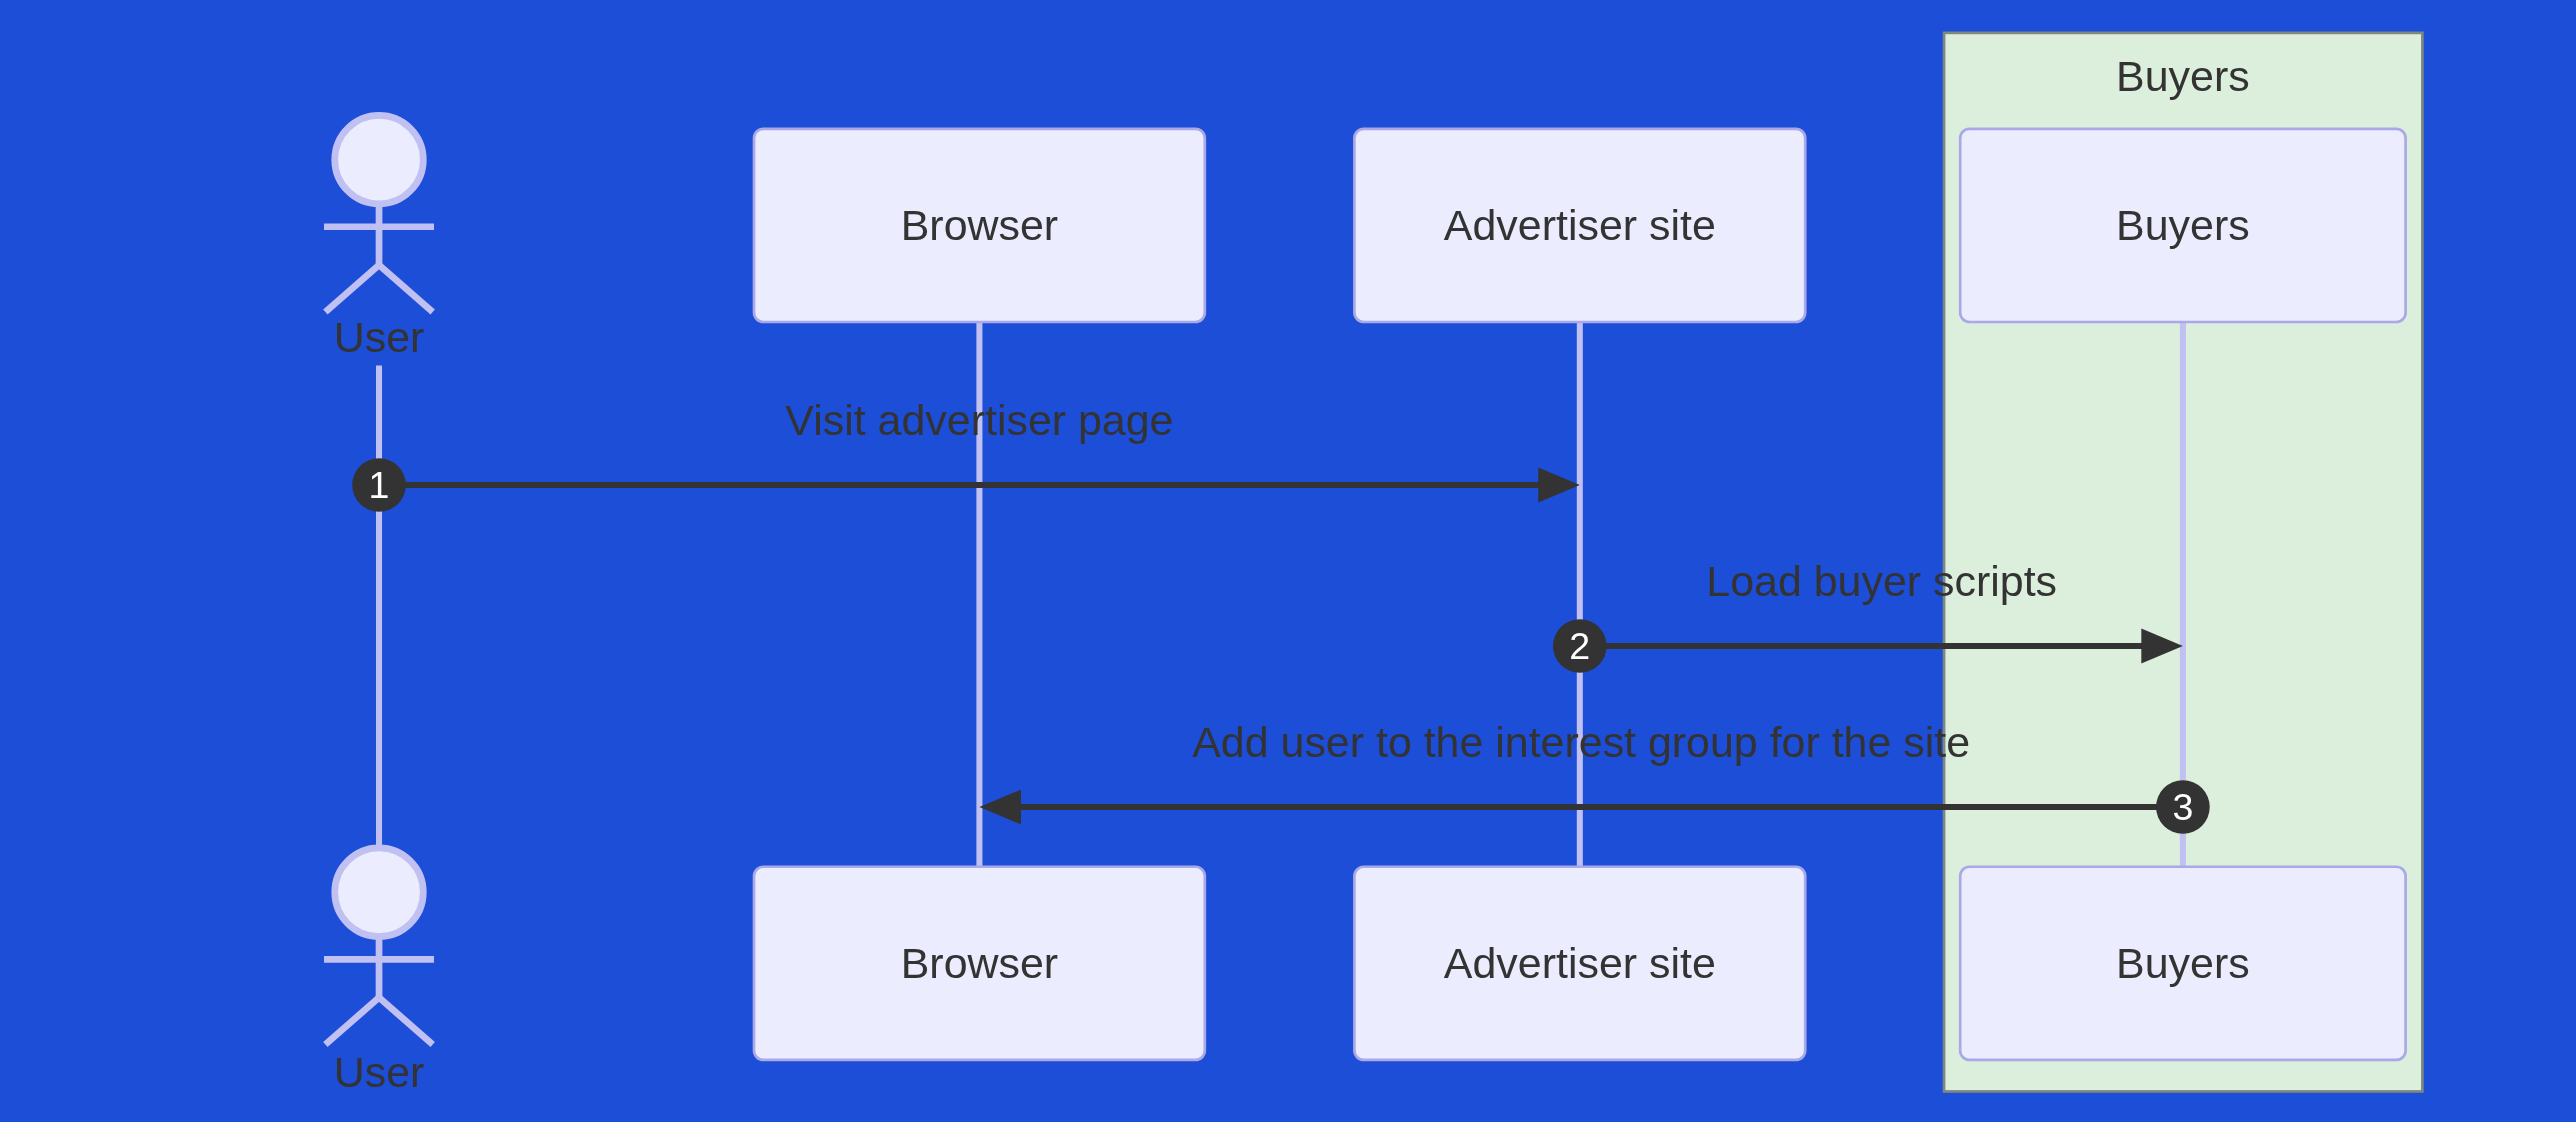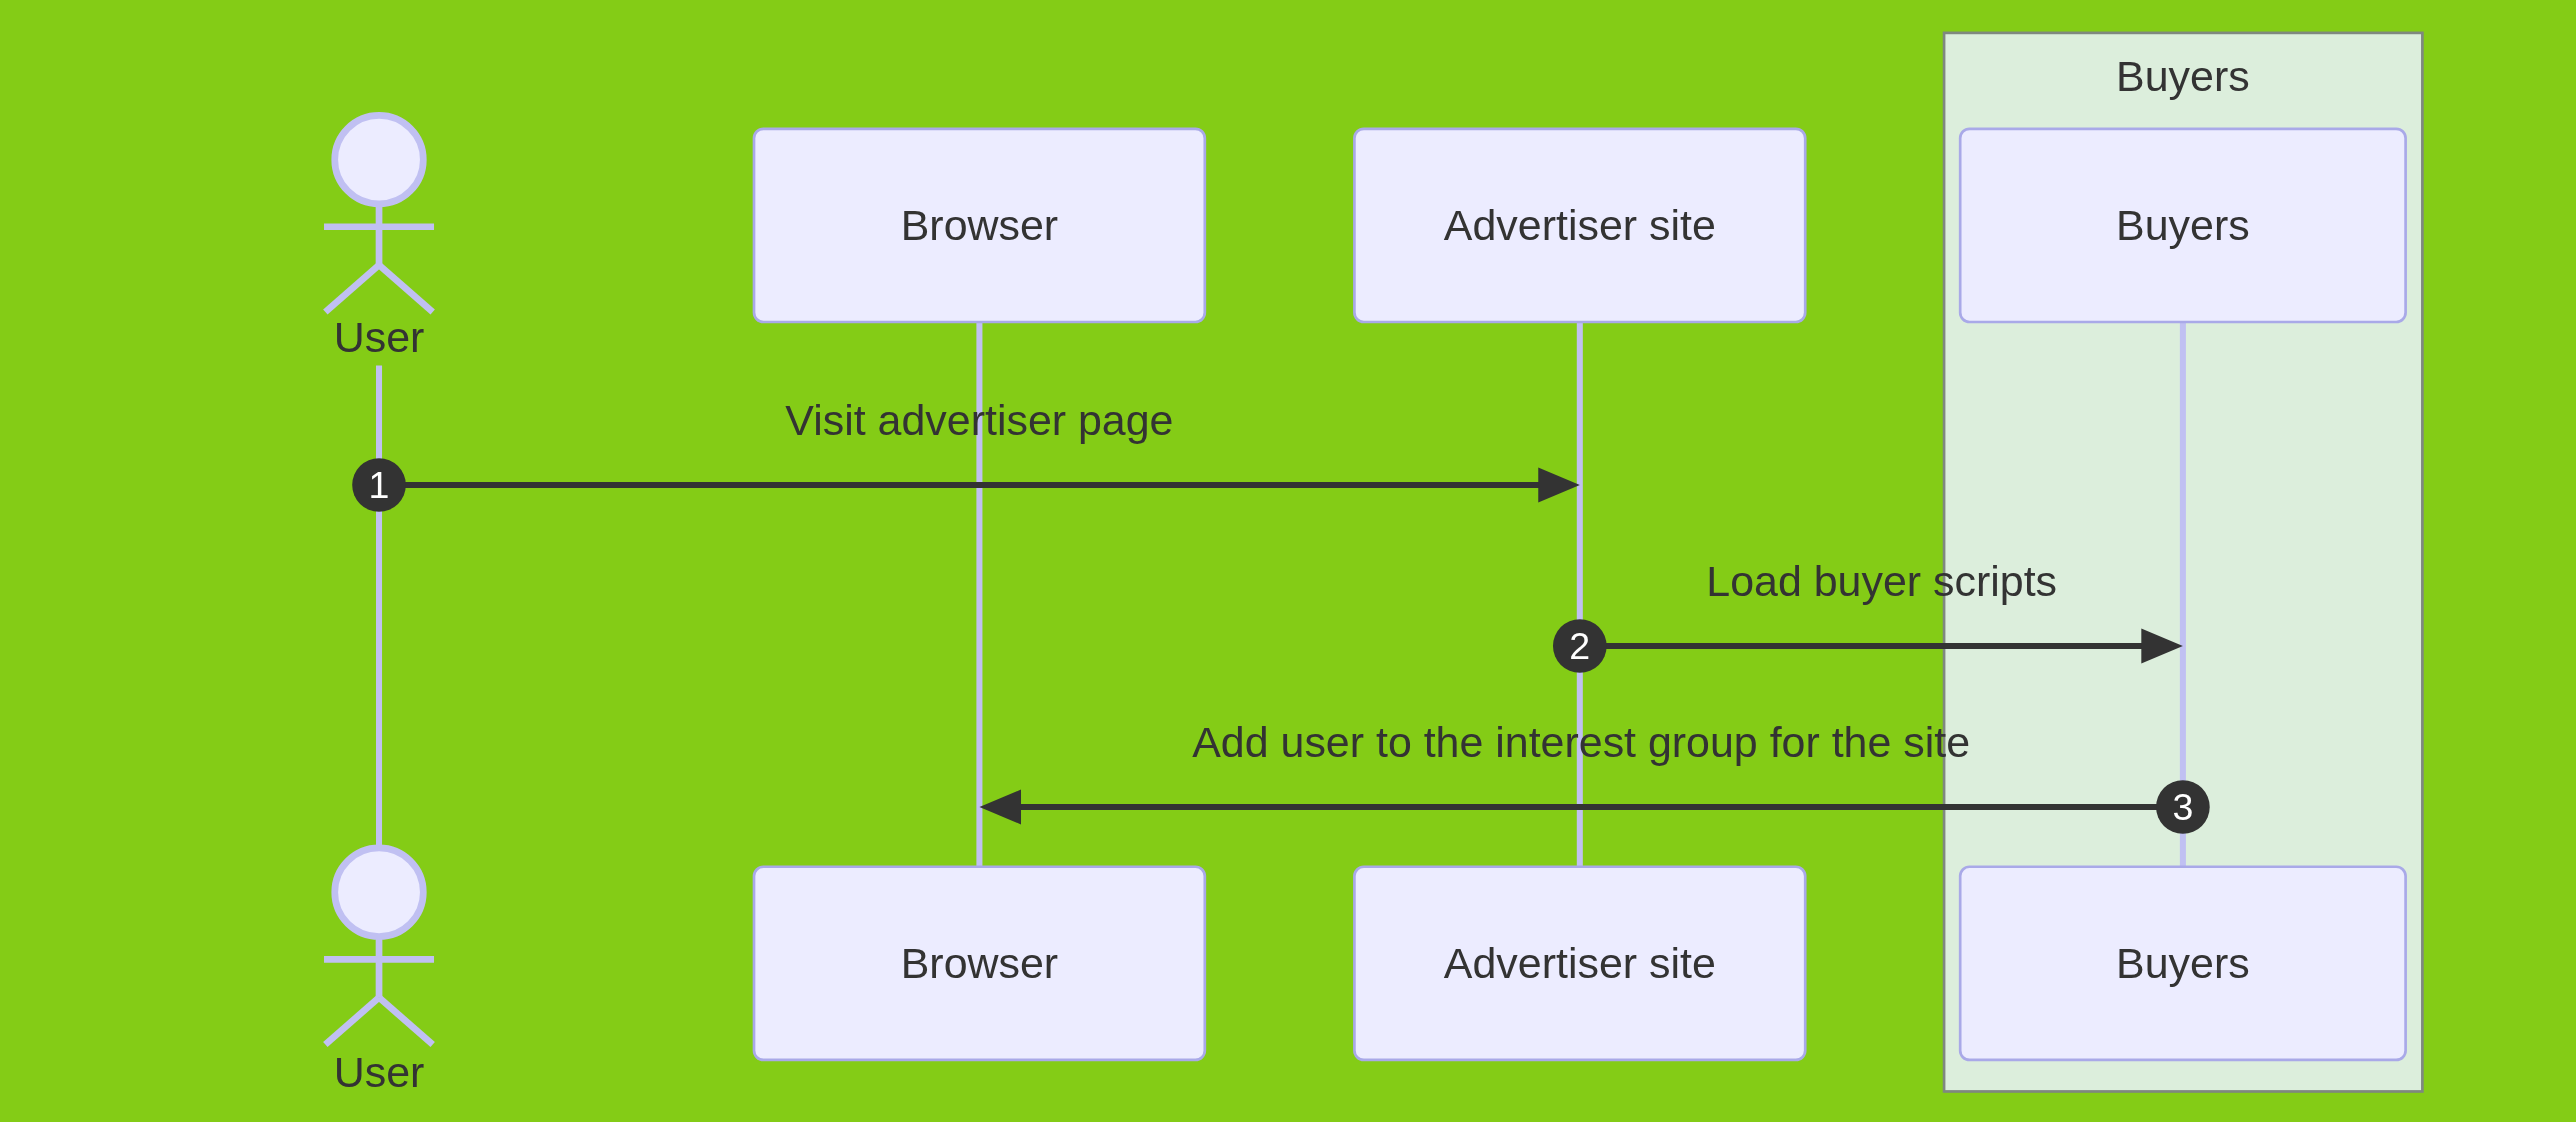--- a/index.html
+++ b/index.html
@@ -1,16 +1,16 @@
 <!DOCTYPE html>
 <html style="font-size:10.7px"><head>
 <meta charset="utf-8">
 <style>
   html, body { margin: 0; padding: 0; background: #ffffff; }
-  .stage { width: 2576px; height: 1123px; background: #84cc16; position: relative; }
+  .stage { width: 2576px; height: 1123px; background: #1d4ed8; position: relative; }
   svg { display: block; }
   text {
     font-family: "Liberation Sans", "DejaVu Sans", sans-serif;
     fill: #333333;
   }
   .lbl       { font-size: 64px; }
   .group-box { fill: #DCEEDC; stroke: #7F887F; stroke-width: 4; }
   .participant { fill: #ECECFF; stroke: #A9A9E8; stroke-width: 4; }
   .lifeline  { stroke: #C0C0F2; stroke-width: 9; }
   .actor-stroke { stroke: #C0C0F2; stroke-width: 10; fill: none; }

